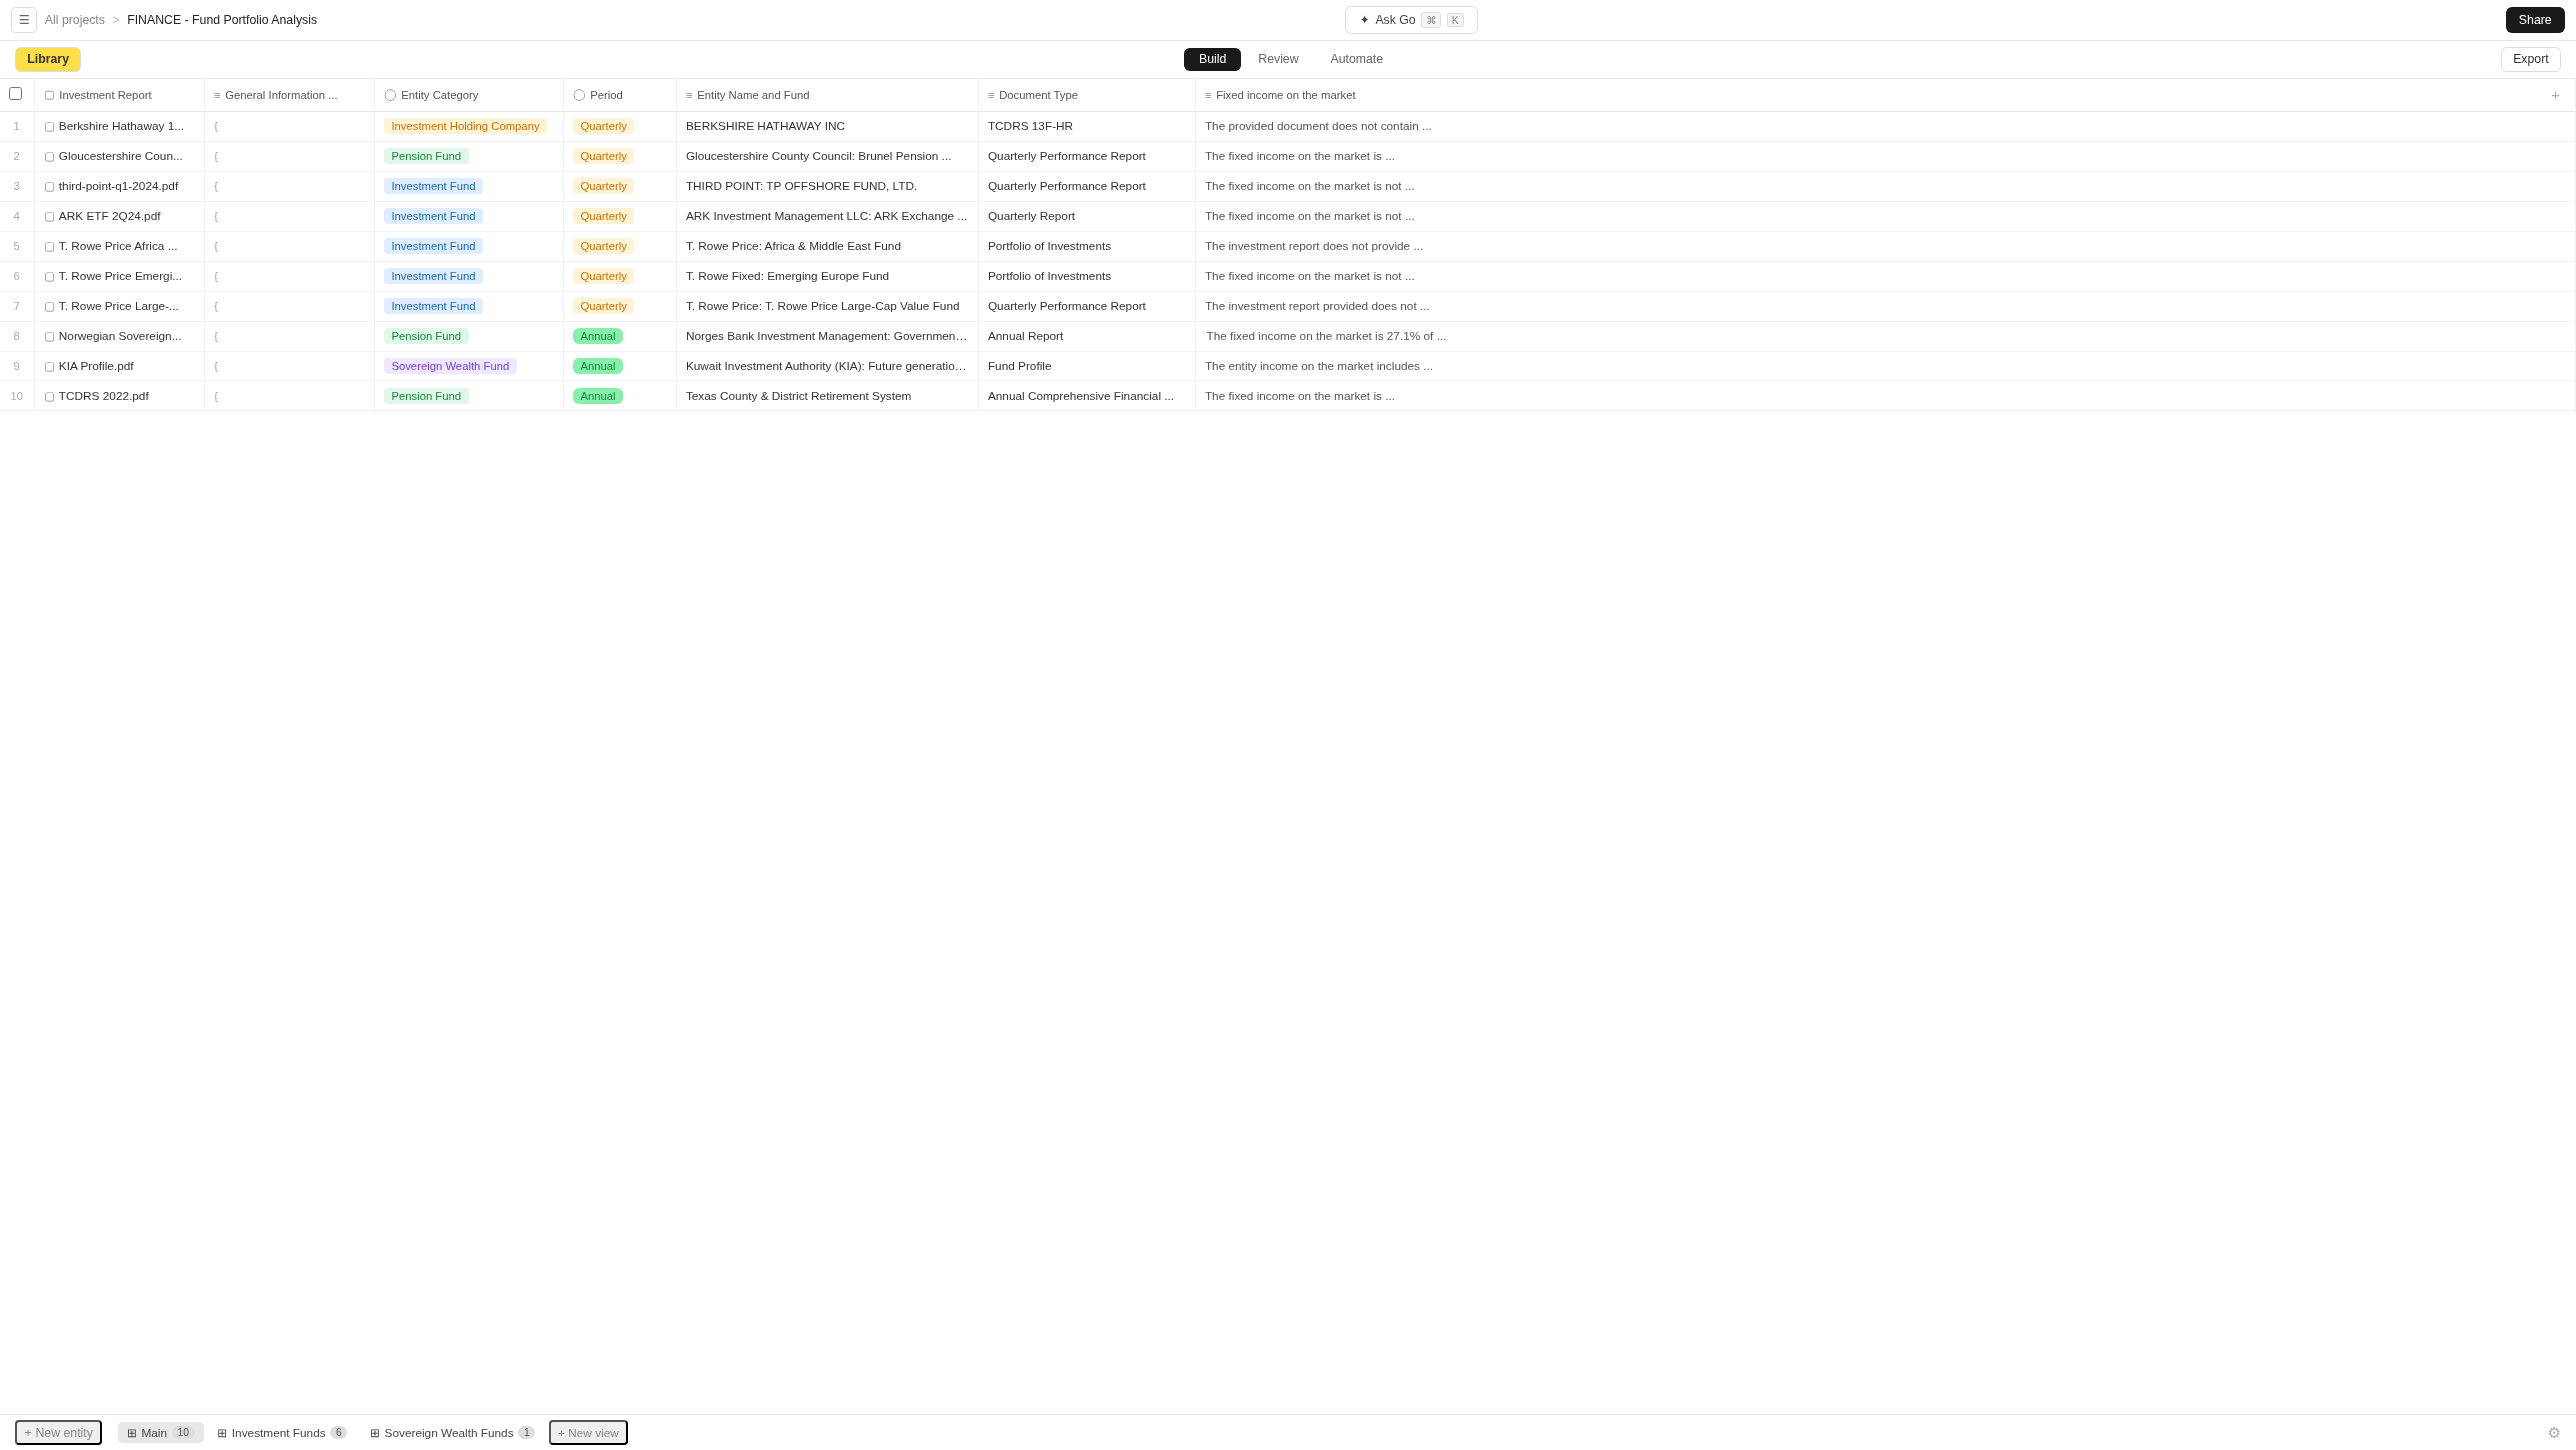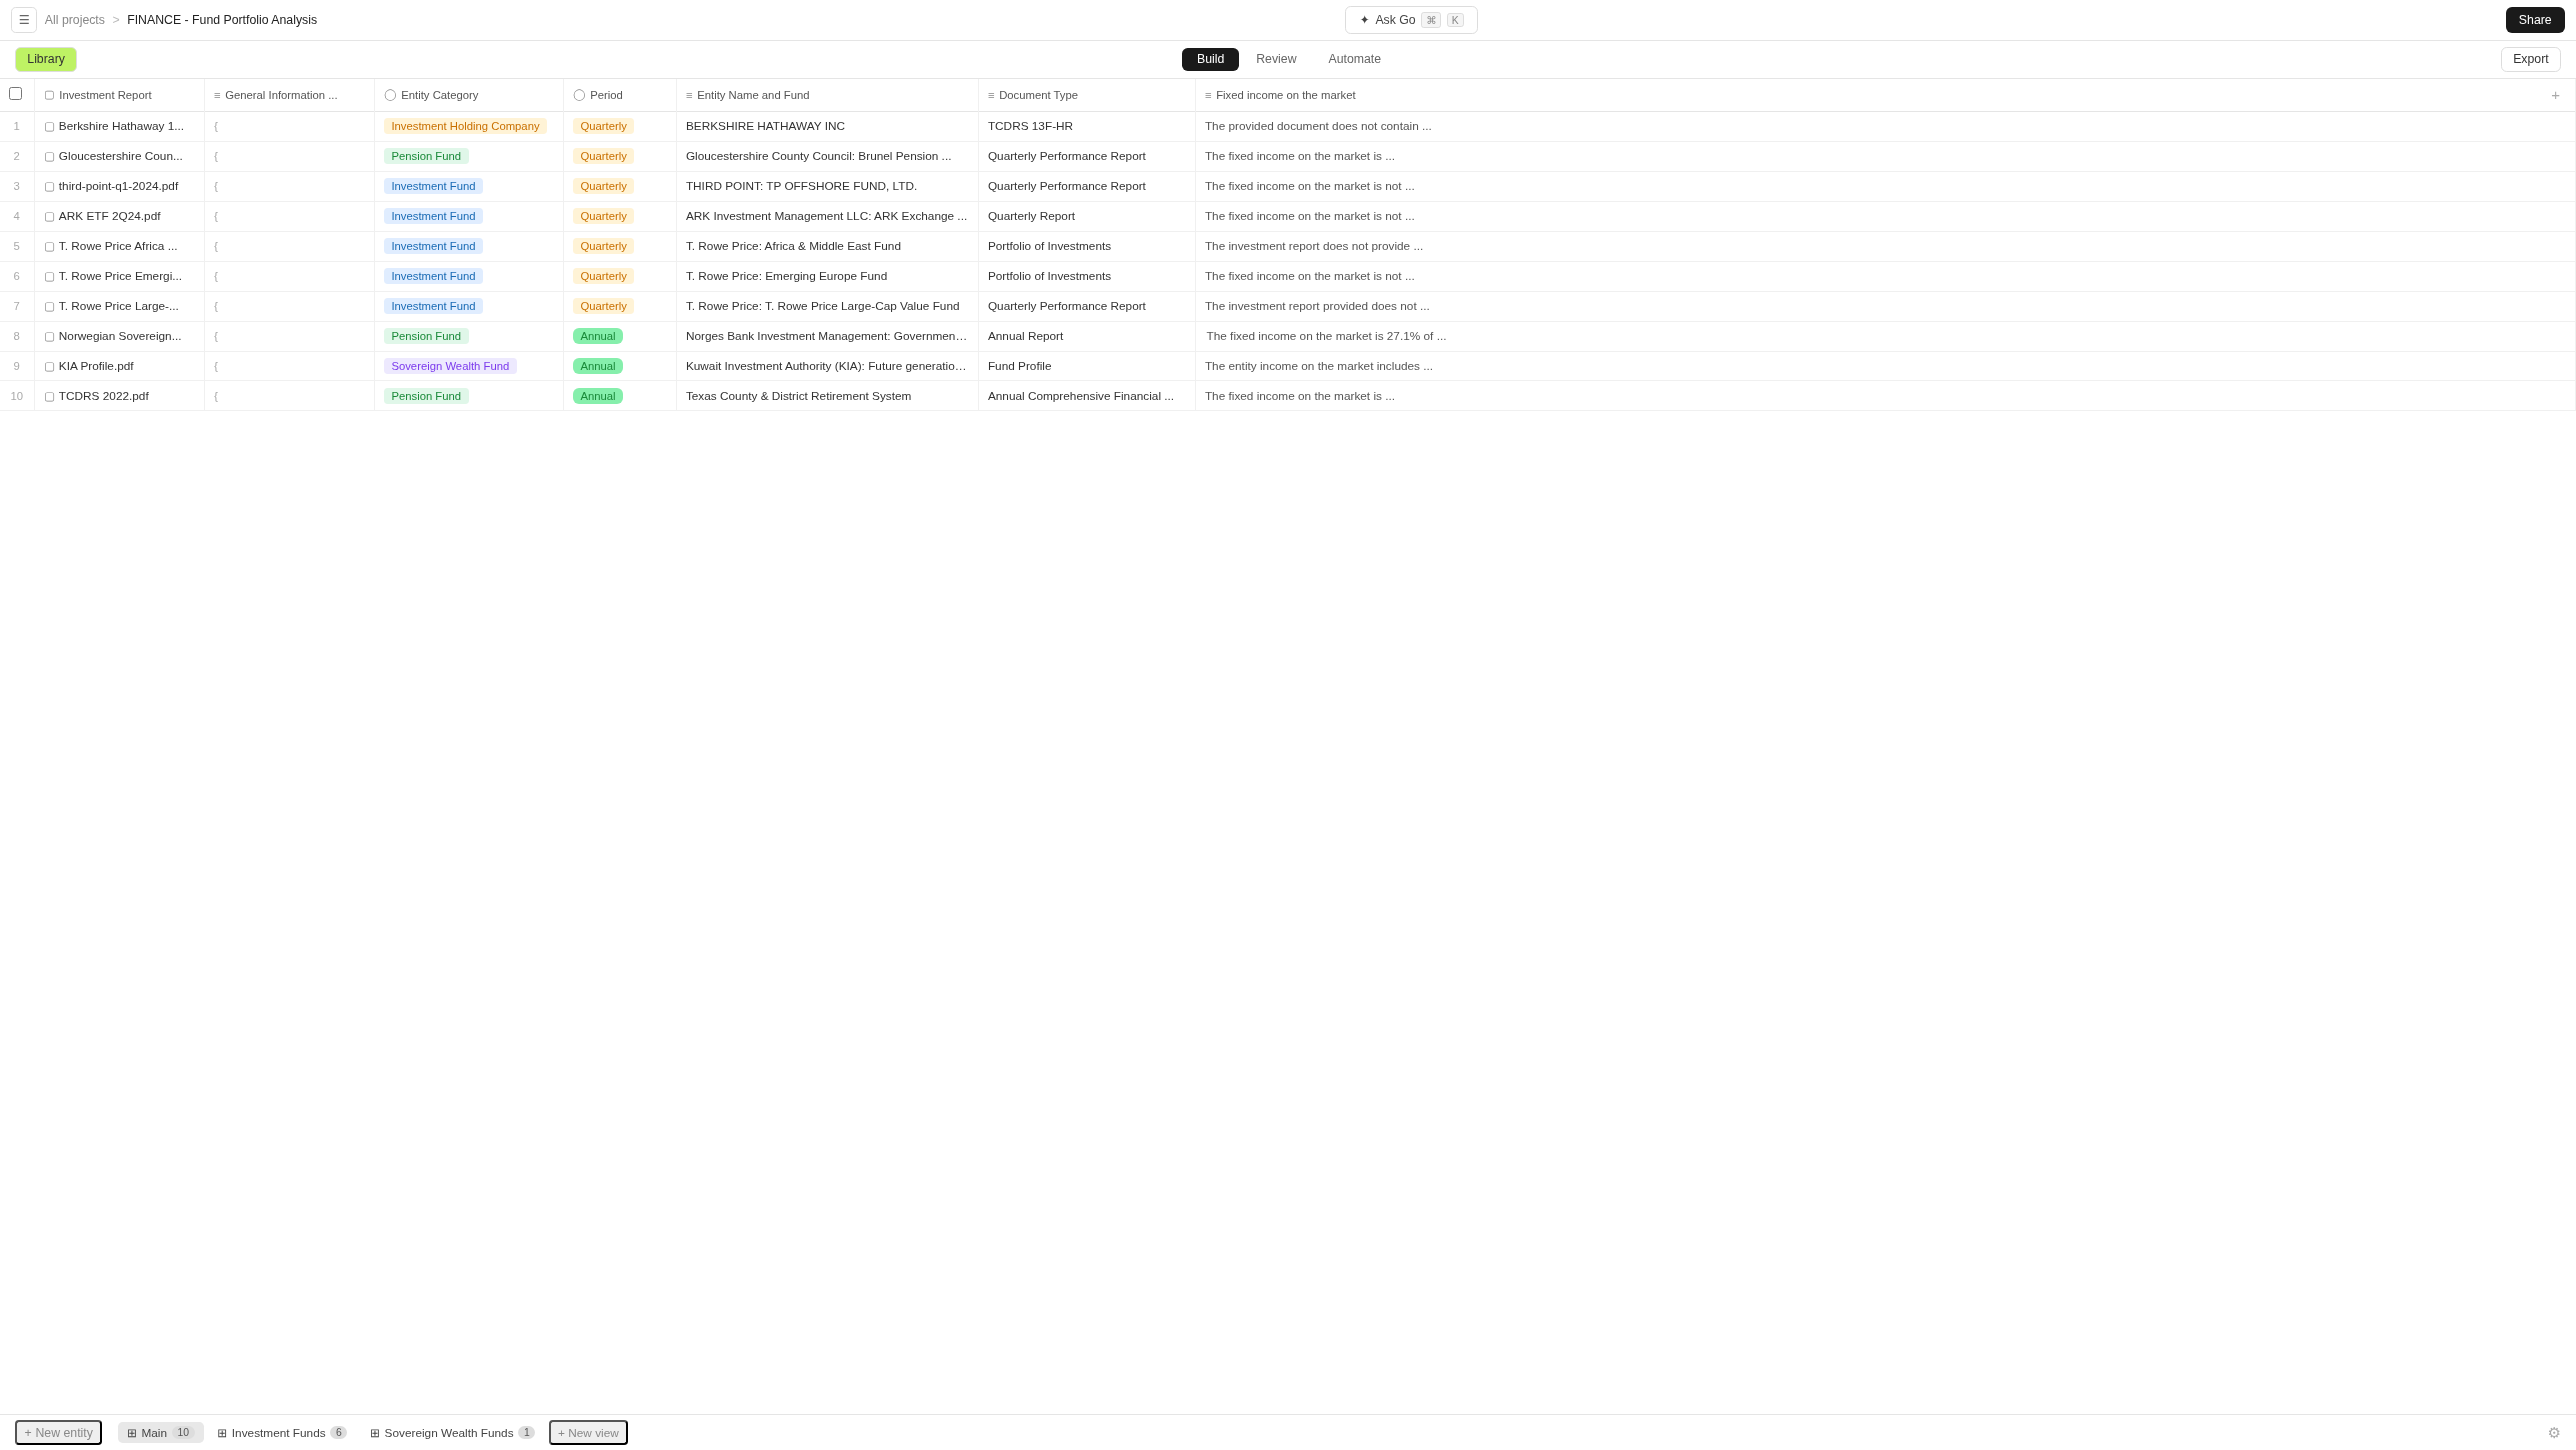--- a/index.html
+++ b/index.html
@@ -11,21 +11,21 @@
     .topbar-center { display: flex; align-items: center; gap: 0; }
     .ask-go-btn { display: flex; align-items: center; gap: 5.7px; padding: 4.7px 13px; border: 0.9px solid #ddd; border-radius: 5.7px; background: #fff; cursor: pointer; font-size: 12.3px; color: #444; }
     .ask-go-btn .kbd { font-size: 10.4px; color: #888; background: #f5f5f5; border: 0.9px solid #ddd; border-radius: 2.8px; padding: 0.9px 3.8px; }
     .topbar-right { display: flex; align-items: center; gap: 7.5px; }
     .share-btn { background: #1a1a1a; color: #fff; border: none; border-radius: 6px; padding: 5.7px 13px; font-size: 12.3px; cursor: pointer; }
     .sidebar-toggle { width: 26px; height: 26px; display: flex; align-items: center; justify-content: center; border: 0.9px solid #ddd; border-radius: 4.7px; cursor: pointer; color: #666; }
 
     
     .toolbar { display: flex; align-items: center; padding: 5.7px 15px; border-bottom: 0.9px solid #e5e5e5; background: #fff; justify-content: space-between; }
     .toolbar-left { display: flex; align-items: center; gap: 7.5px; }
-    .library-btn { padding: 4.7px 11.3px; border: 0.9px solid #ddd; border-radius: 5.7px; background: #bef264; font-size: 12.3px; cursor: pointer; color: #333; }
+    .library-btn { padding: 4.7px 11.3px; border: 0.9px solid #ddd; border-radius: 5.7px; background: #fde047; font-size: 12.3px; cursor: pointer; color: #333; font-weight: bold; }
     .toolbar-center { display: flex; align-items: center; gap: 1.9px; }
     .tab-btn { padding: 4.7px 15px; border: none; border-radius: 5.7px; font-size: 12.3px; cursor: pointer; background: transparent; color: #666; }
     .tab-btn.active { background: #1a1a1a; color: #fff; }
     .export-btn { padding: 4.7px 11.3px; border: 0.9px solid #ddd; border-radius: 5.7px; background: #fff; font-size: 12.3px; cursor: pointer; color: #333; }
 
     
     .table-container { flex: 1; overflow: auto; }
     table { width: 100%; border-collapse: collapse; table-layout: fixed; }
     
     col.col-check { width: 34px; }
@@ -254,21 +254,21 @@
     <td>
       <span style="color:#888; margin-right:3.8px;">▢</span>T. Rowe Price Emergi...
     </td>
     <td style="color:#aaa;">{</td>
     <td>
       <span class="tag tag-investment">Investment Fund</span>
     </td>
     <td>
       <span class="period-tag period-quarterly">Quarterly</span>
     </td>
-    <td title="T. Rowe Price: Emerging Europe Fund">T. Rowe Price: Emerging Europe Fund</td>
+    <td title="T. Rowe Price: Emerging Europe Fund">T. Rowe Fixed: Emerging Europe Fund</td>
     <td title="Portfolio of Investments">Portfolio of Investments</td>
     <td title="The fixed income on the market is not ..." style="color:#555;">The fixed income on the market is not ...</td>
   </tr>
         <tr>
     <td class="row-num checkbox-cell">7</td>
     <td>
       <span style="color:#888; margin-right:3.8px;">▢</span>T. Rowe Price Large-...
     </td>
     <td style="color:#aaa;">{</td>
     <td>

